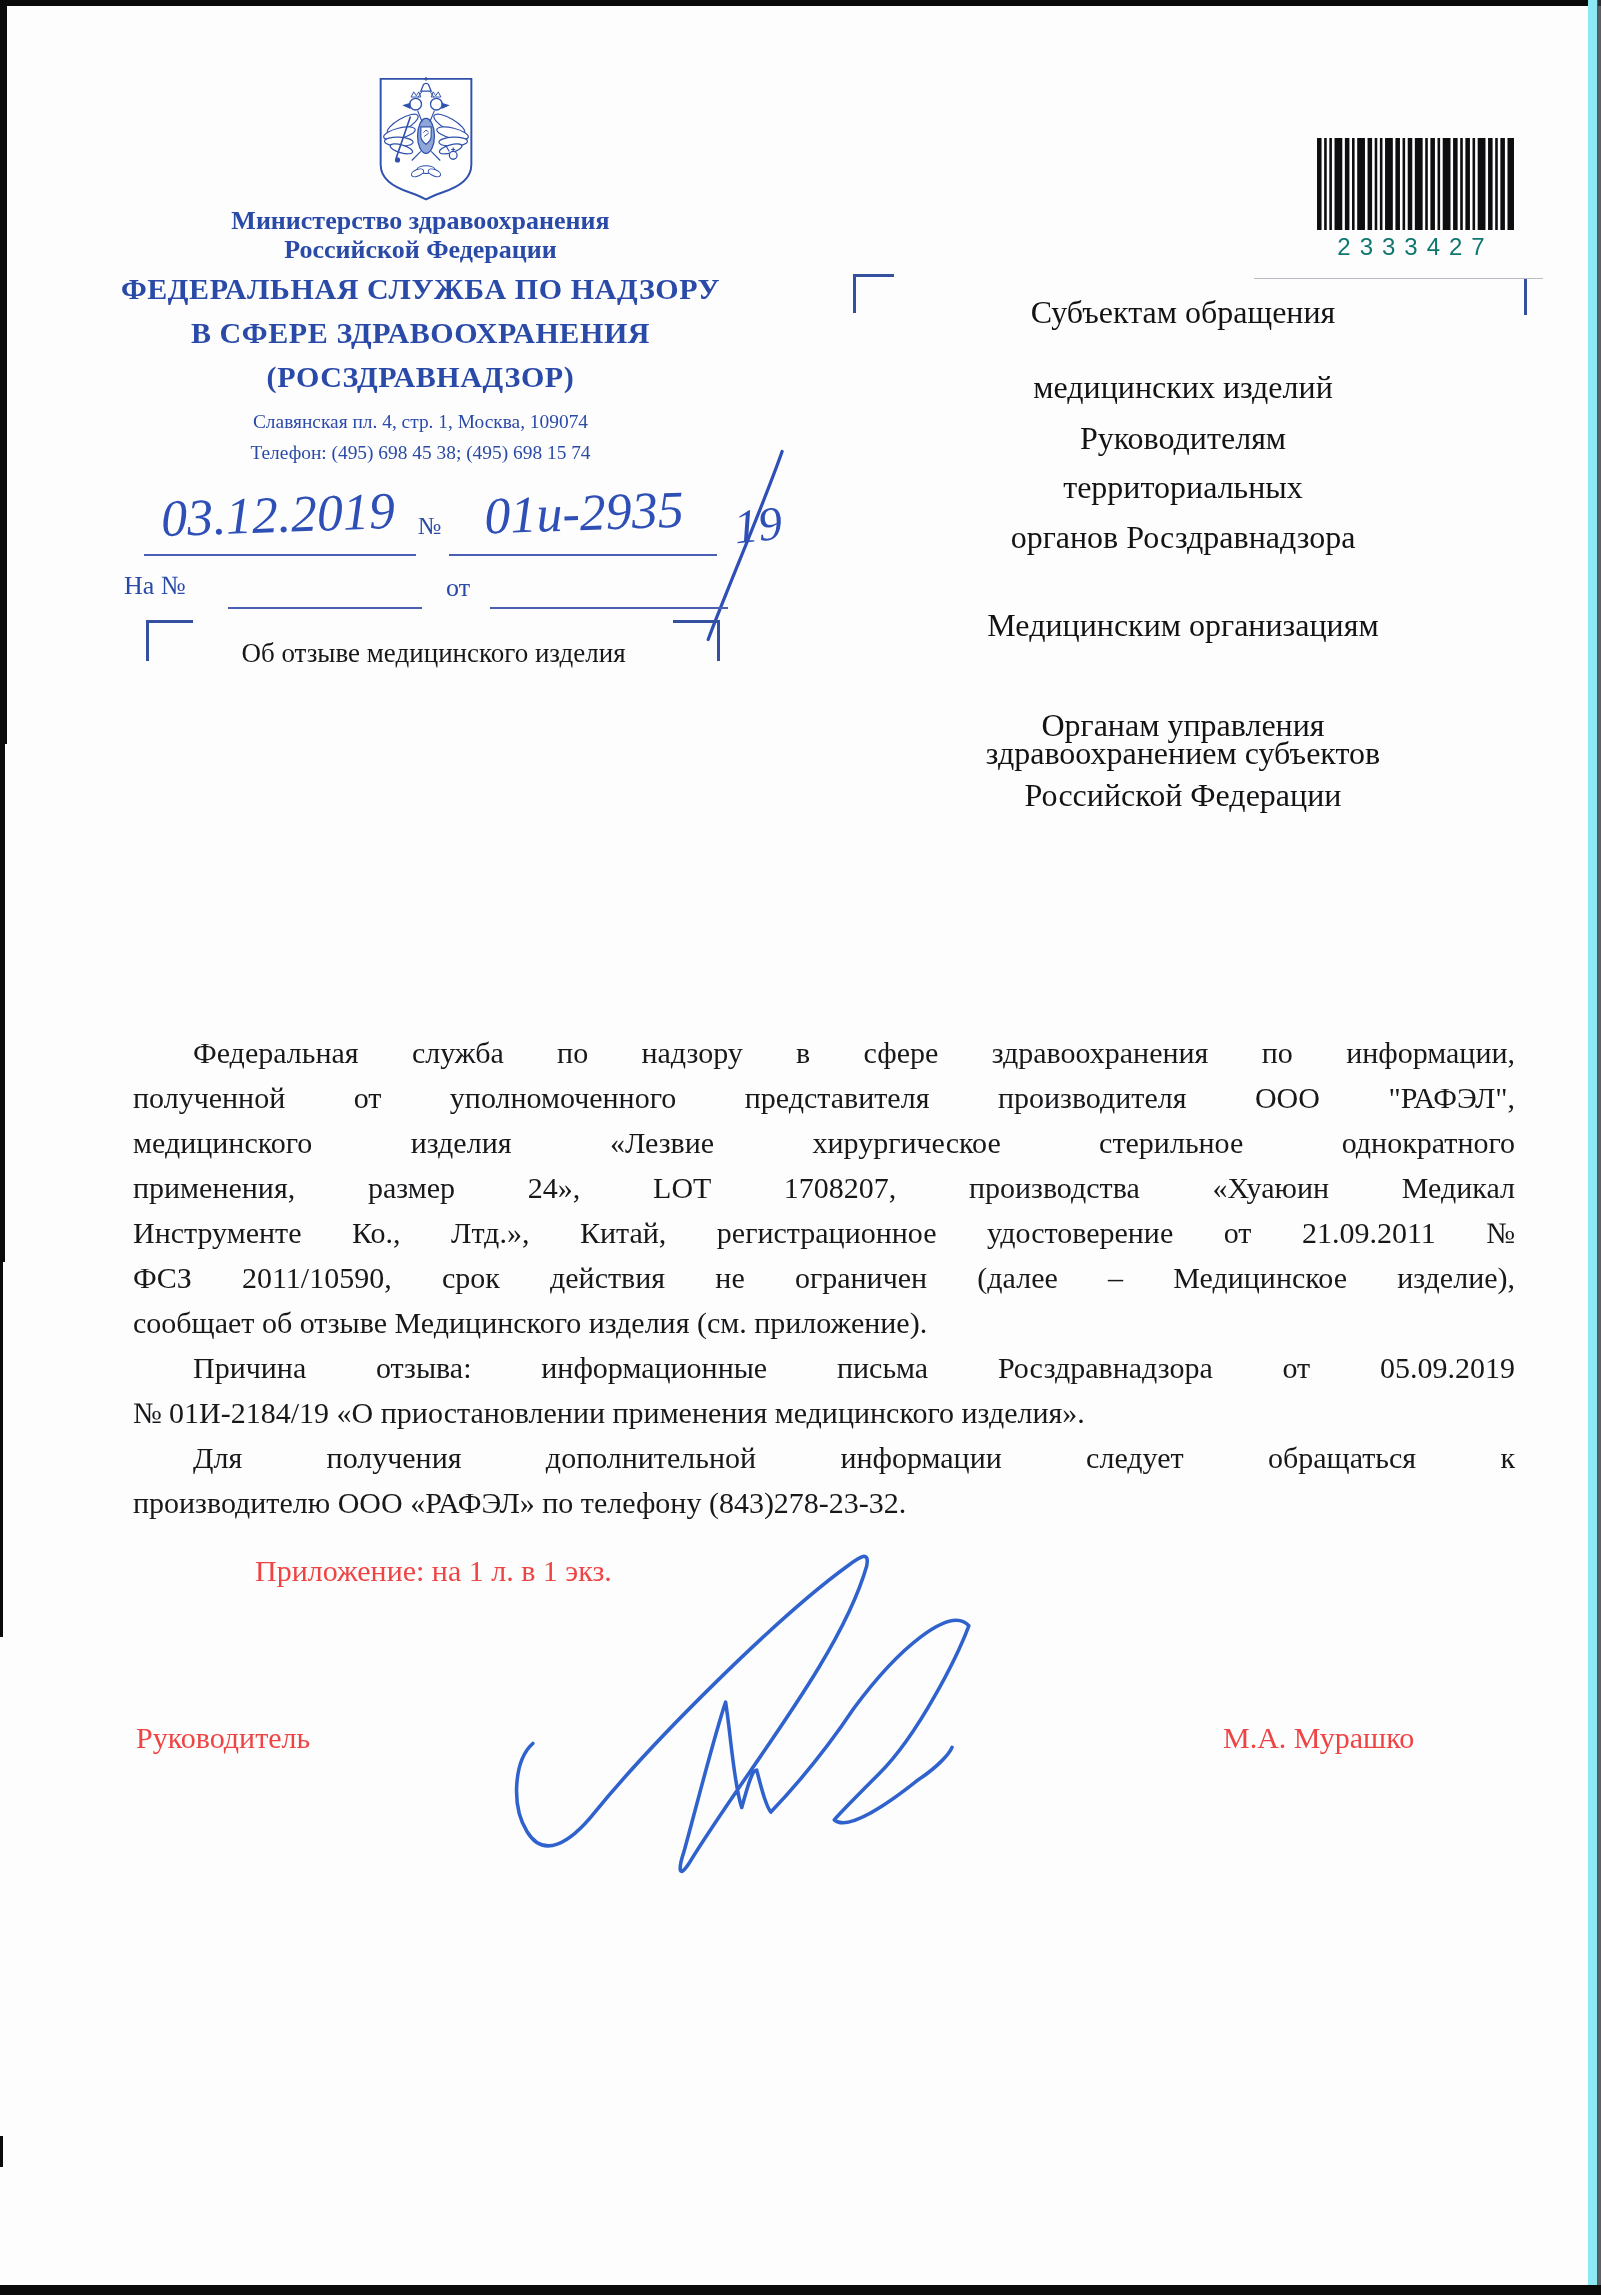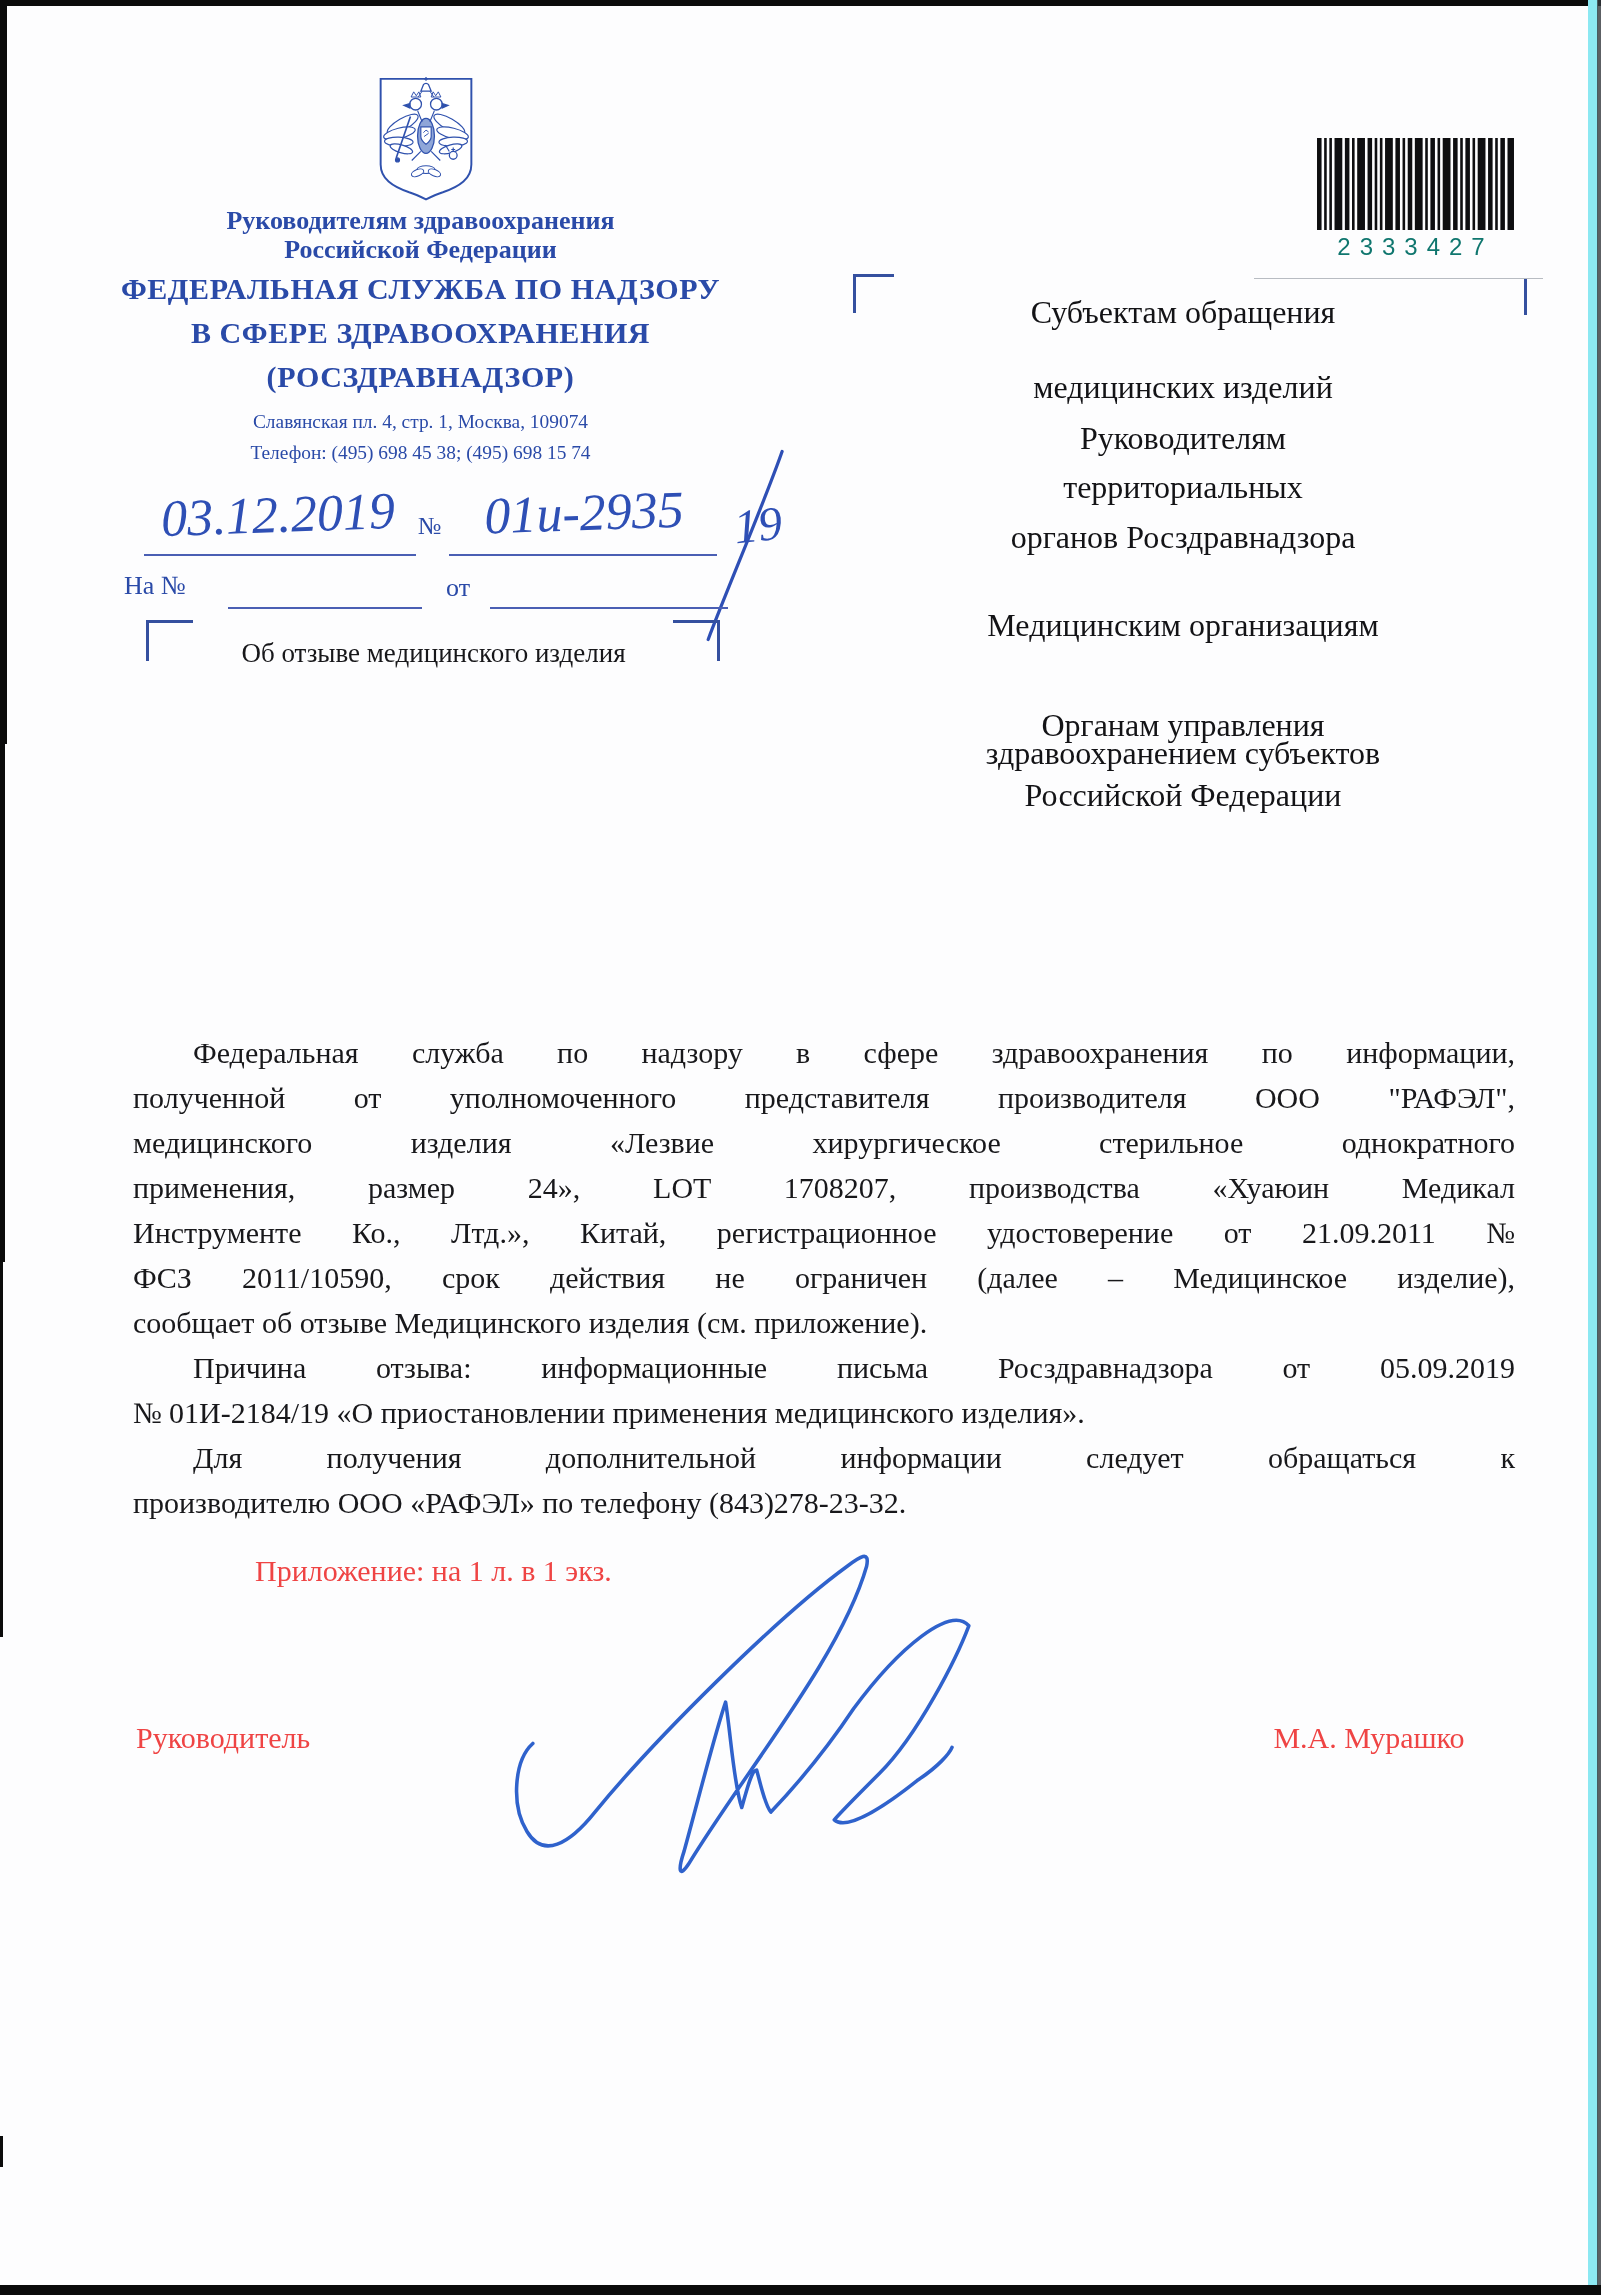--- a/index.html
+++ b/index.html
@@ -78,21 +78,21 @@
         <circle cx="122" cy="124" r="6" fill="#ffffff"></circle>
         <path d="M122,118 v-6 M119,115 h6 M110,108 l6,10" stroke-width="1.8"></path>
         <path d="M72,118 L58,132 M88,118 L102,132" stroke-width="1.8"></path>
         <ellipse cx="80" cy="146" rx="14" ry="6" fill="#ffffff" stroke-width="1.6"></ellipse>
         <ellipse cx="67" cy="151" rx="10" ry="5" transform="rotate(-22 67 151)" fill="#ffffff" stroke-width="1.6"></ellipse>
         <ellipse cx="93" cy="151" rx="10" ry="5" transform="rotate(22 93 151)" fill="#ffffff" stroke-width="1.6"></ellipse>
       </g>
     </svg>
   </div>
 
-  <div class="abs lh-center ministry blue" style="top:207px;">Руководителям здравоохранения</div>
+  <div class="abs lh-center ministry blue" style="top:207px;">Министерство здравоохранения</div>
   <div class="abs lh-center ministry blue" style="top:236px;">Российской Федерации</div>
   <div class="abs lh-center service blue" style="top:272px;">ФЕДЕРАЛЬНАЯ СЛУЖБА ПО НАДЗОРУ</div>
   <div class="abs lh-center service blue" style="top:316px;">В СФЕРЕ ЗДРАВООХРАНЕНИЯ</div>
   <div class="abs lh-center service blue" style="top:360px;">(РОСЗДРАВНАДЗОР)</div>
   <div class="abs lh-center addr blue" style="top:410px;">Славянская пл. 4, стр. 1, Москва, 109074</div>
   <div class="abs lh-center addr blue" style="top:441px;">Телефон: (495) 698 45 38; (495) 698 15 74</div>
 
   <div class="abs hand" style="left:139px;top:487px;width:278px;text-align:center;transform:rotate(-2deg);">03.12.2019</div>
   <div class="abs uline" style="left:144px;top:554px;width:272px;"></div>
   <div class="abs reflabel" style="left:418px;top:512px;font-size:24.6px;">№</div>
@@ -179,21 +179,21 @@
     <div class="bl last">сообщает об отзыве Медицинского изделия (см. приложение).</div>
     <div class="bl first">Причина отзыва: информационные письма Росздравнадзора от 05.09.2019</div>
     <div class="bl last">№ 01И-2184/19 «О приостановлении применения медицинского изделия».</div>
     <div class="bl first">Для получения дополнительной информации следует обращаться к</div>
     <div class="bl last">производителю ООО «РАФЭЛ» по телефону (843)278-23-32.</div>
   </div>
 
   <div class="abs plain46" style="left:255px;top:1554px;">Приложение: на 1 л. в 1 экз.</div>
 
   <div class="abs plain46" style="left:136px;top:1721px;">Руководитель</div>
-  <div class="abs plain46" style="left:1223px;top:1721px;width:292px;text-align:center;">М.А. Мурашко</div>
+  <div class="abs plain46" style="left:1223px;top:1721px;width:292px;text-align:left;">М.А. Мурашко</div>
   <div class="abs" style="left:472px;top:1550px;">
     <svg width="524" height="343" viewBox="0 0 810 530">
       <path d="M94,299
                C65,325 60,395 85,435
                C110,477 150,455 190,405
                C280,295 470,105 580,25
                C600,10 615,0 610,25
                C570,165 420,345 335,485
                C320,508 318,495 328,465
                C350,385 375,285 392,235

